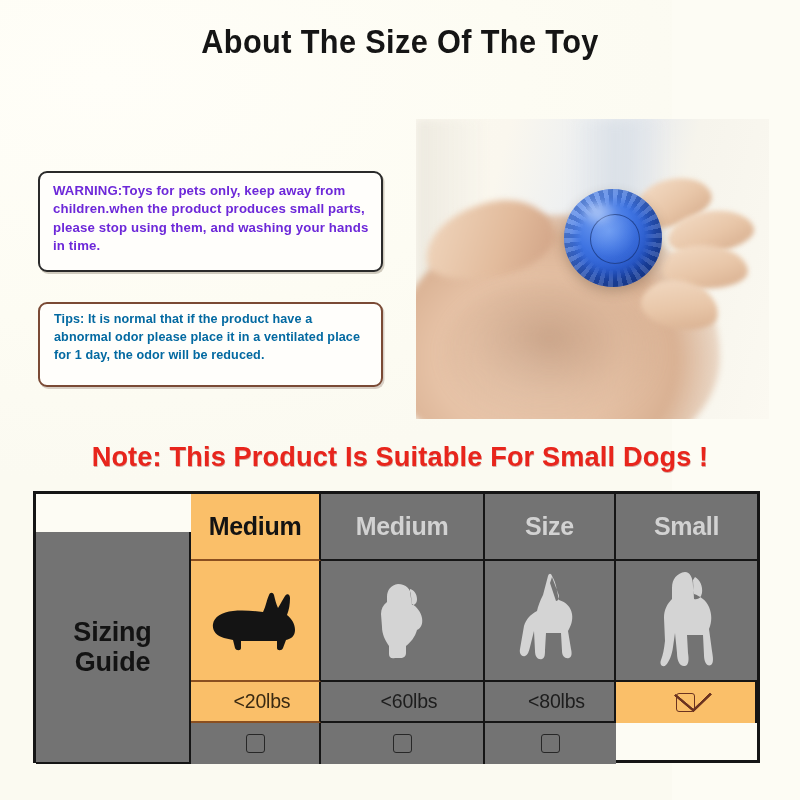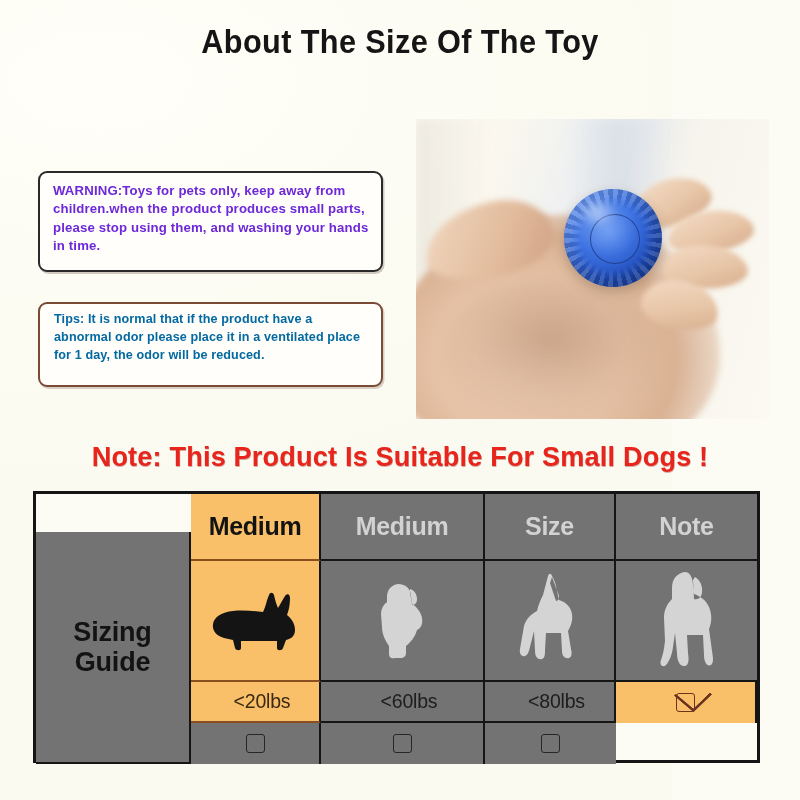--- a/index.html
+++ b/index.html
@@ -313,21 +313,21 @@
     <div class="cell orange orange-dark-div">
       <span class="hdr active">Medium</span>
     </div>
     <div class="cell">
       <span class="hdr dim">Medium</span>
     </div>
     <div class="cell">
       <span class="hdr dim">Size</span>
     </div>
     <div class="cell last-col">
-      <span class="hdr dim">Note</span>
+      <span class="hdr dim">Small</span>
     </div>
 
     <div class="cell orange orange-dark-div">
       <span>
         <svg class="dog dark" width="96" height="62" viewBox="0 0 96 62" aria-hidden="true">
           <path d="M17 48 C9 46 5 40 6 34 C7 27 15 22 26 21 C36 20 47 21 56 22 C59 16 60 9 62 5 C63 2 66 2 67 5 C68 9 69 14 71 18 C74 13 76 9 78 6 C80 3 83 4 83 8 C83 14 82 20 80 25 C85 29 88 34 88 40 C88 46 84 49 79 50 L76 58 C75 61 70 61 70 58 L70 51 L34 51 L34 58 C34 61 29 61 28 58 L26 50 Z"></path>
         </svg>
       </span>
     </div>
     <div class="cell">

